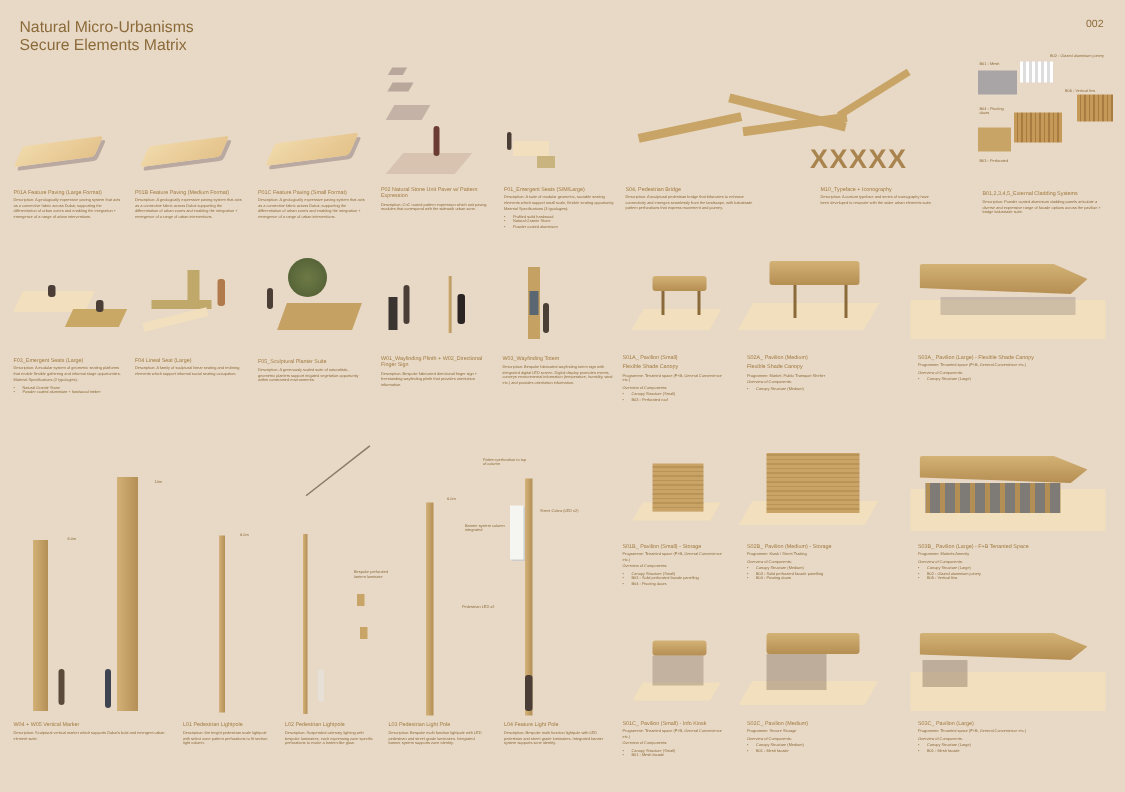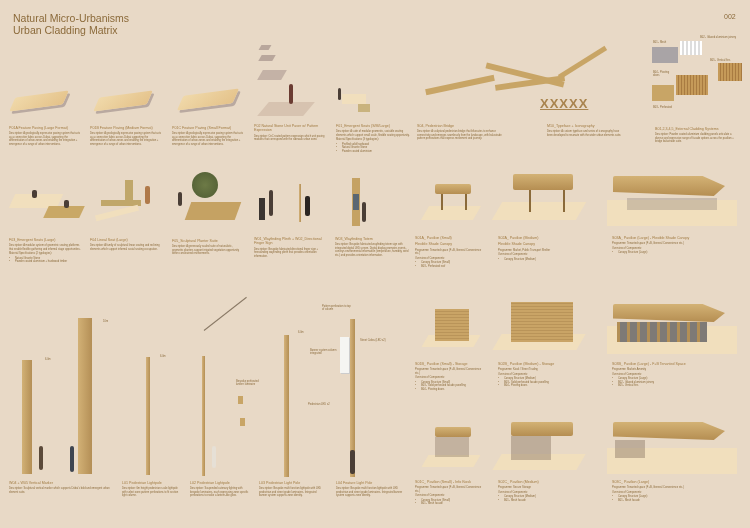--- a/index.html
+++ b/index.html
@@ -22,21 +22,21 @@
   .pole { background: linear-gradient(90deg,#d4b27a,#b38f55); }
   .person { background: #4a3e36; border-radius: 2px; }
   .shadow { background: rgba(140,130,120,0.35); }
   .note { position: absolute; font-size: 2.6px; color: #8a6a3a; }
 </style>
 </head>
 <body>
 
 <div class="title">
   <div>Natural Micro-Urbanisms</div>
-  <div>Urban Cladding Matrix</div>
+  <div>Secure Elements Matrix</div>
 </div>
 <div class="page-num">002</div>
 
 <div class="art pave" style="left:14px;top:94px;width:50px;height:14px;"></div>
 <div class="art pave" style="left:98px;top:94px;width:50px;height:14px;"></div>
 <div class="art pave" style="left:182px;top:92px;width:52px;height:15px;"></div>
 <div class="art" style="left:255px;top:40px;width:60px;height:78px;">
   <div class="art" style="left:5px;top:5px;width:10px;height:5px;background:#b9a79c;transform:skewX(-30deg);"></div>
   <div class="art" style="left:5px;top:15px;width:14px;height:6px;background:#b9a79c;transform:skewX(-30deg);"></div>
   <div class="art" style="left:5px;top:30px;width:24px;height:10px;background:#c4b2a6;transform:skewX(-30deg);"></div>
@@ -47,21 +47,21 @@
   <div class="art person" style="left:2px;top:2px;width:3px;height:12px;"></div>
   <div class="art sand" style="left:6px;top:8px;width:24px;height:10px;"></div>
   <div class="art" style="left:22px;top:18px;width:12px;height:8px;background:#c9b37e;"></div>
 </div>
 <div class="art" style="left:425px;top:42px;width:200px;height:65px;">
   <div class="art wood" style="left:0px;top:40px;width:70px;height:6px;transform:rotate(-12deg);"></div>
   <div class="art wood" style="left:60px;top:30px;width:80px;height:6px;transform:rotate(14deg);"></div>
   <div class="art wood" style="left:70px;top:38px;width:70px;height:6px;transform:rotate(-8deg);"></div>
   <div class="art wood" style="left:130px;top:18px;width:55px;height:5px;transform:rotate(-32deg);"></div>
 </div>
-<div class="art" style="left:540px;top:96px;font-size:13px;font-weight:bold;color:#a9844e;letter-spacing:1px;text-decoration:underline;">XXXXX</div>
+<div class="art" style="left:540px;top:96px;font-size:18px;font-weight:bold;color:#a9844e;letter-spacing:1px;">XXXXX</div>
 <div class="art" style="left:650px;top:35px;width:95px;height:80px;">
   <div class="art" style="left:2px;top:12px;width:26px;height:16px;background:#a9a4a6;"></div>
   <div class="art" style="left:30px;top:6px;width:22px;height:14px;background:repeating-linear-gradient(90deg,#fff 0 2px,#ddd 2px 4px);"></div>
   <div class="art" style="left:26px;top:40px;width:32px;height:20px;background:repeating-linear-gradient(90deg,#c59a59 0 2px,#a87b41 2px 3px);"></div>
   <div class="art" style="left:68px;top:28px;width:24px;height:18px;background:repeating-linear-gradient(90deg,#c59a59 0 2px,#a87b41 2px 3px);"></div>
   <div class="art" style="left:2px;top:50px;width:22px;height:16px;background:#c8a566;"></div>
   <div class="note" style="left:3px;top:6px;">B01 - Mesh</div>
   <div class="note" style="left:50px;top:1px;width:40px;">B02 - Glazed aluminium joinery</div>
   <div class="note" style="left:60px;top:24px;">B05 - Vertical fins</div>
   <div class="note" style="left:3px;top:36px;width:20px;">B04 - Pivoting doors</div>

